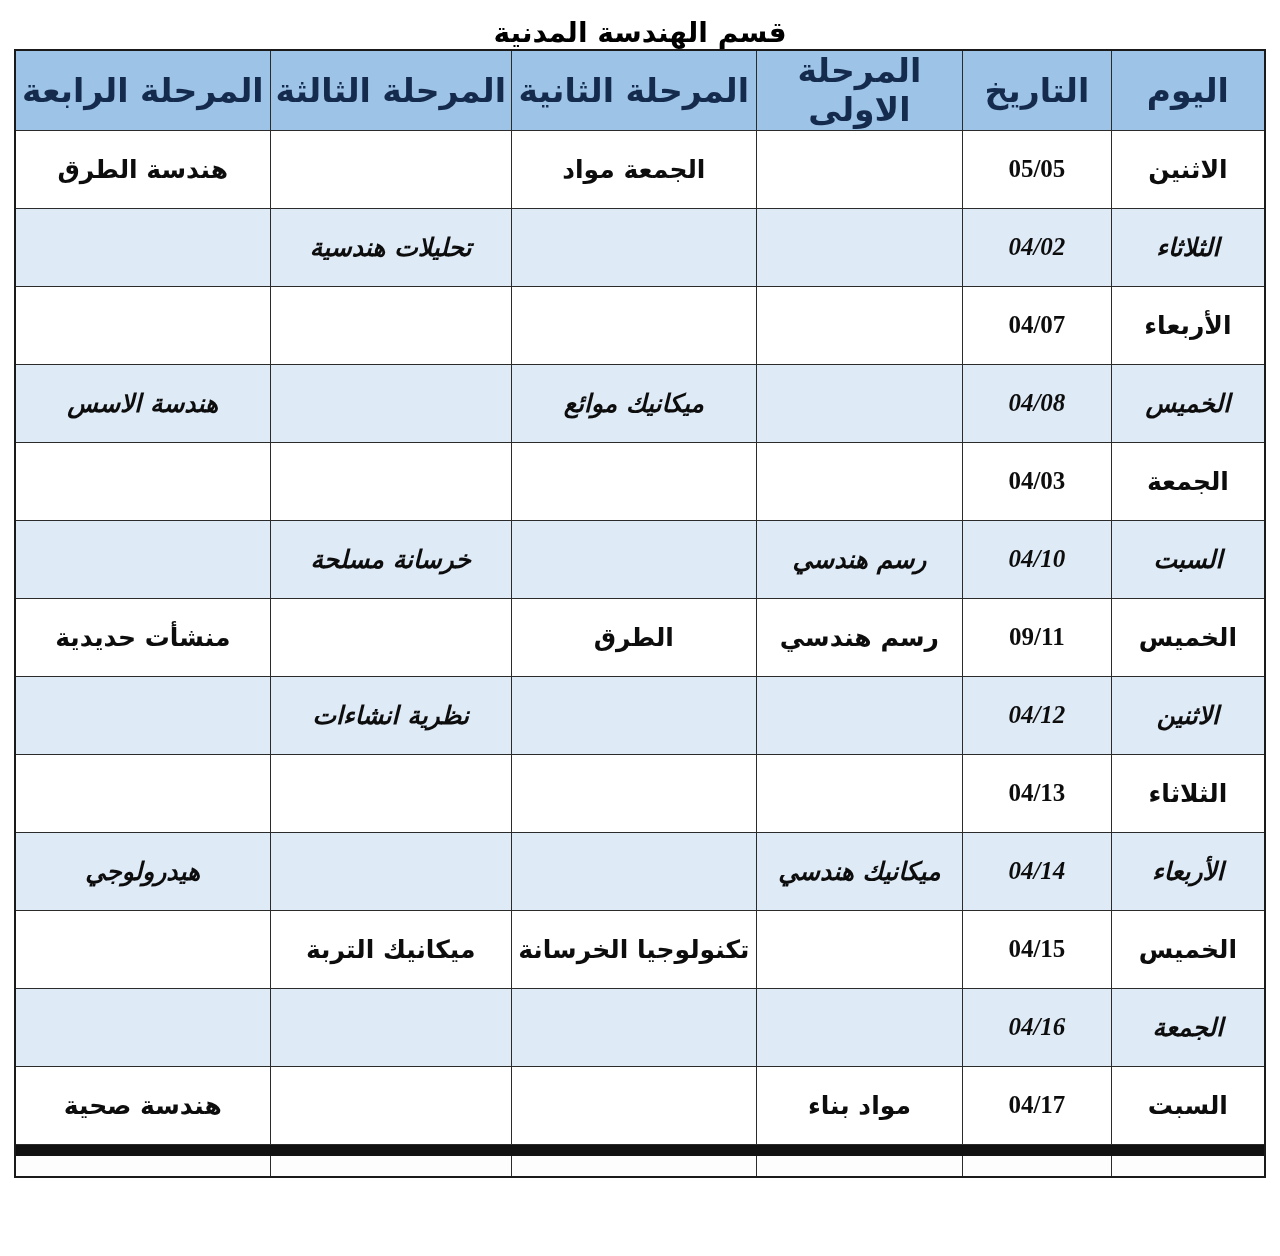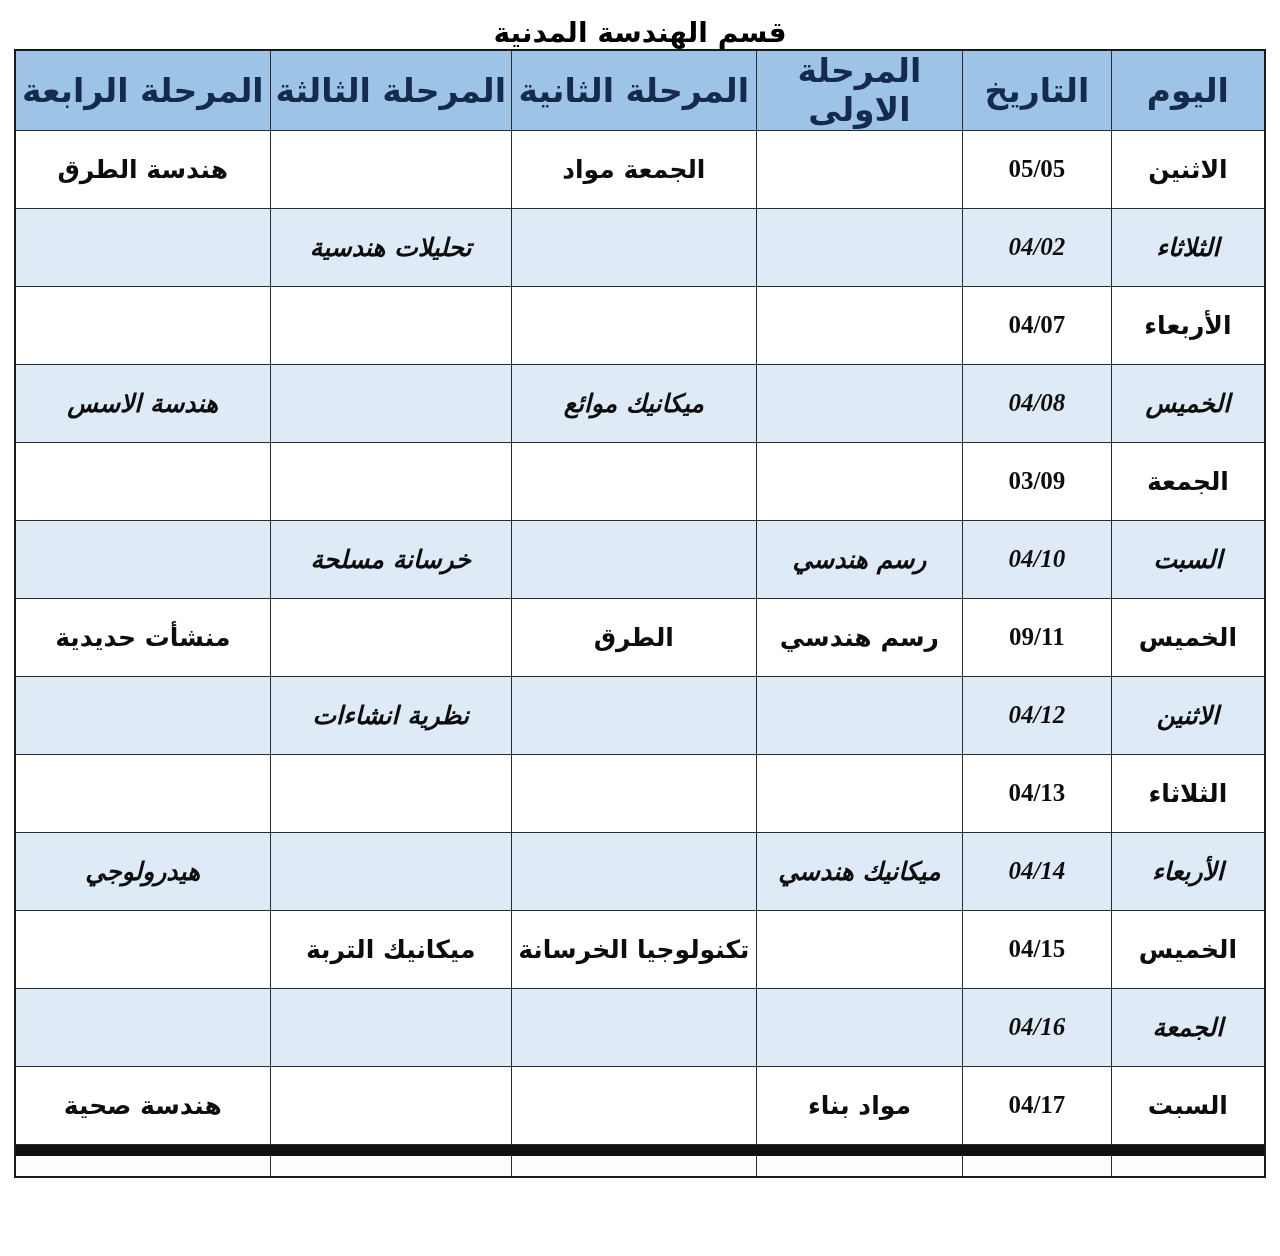--- a/index.html
+++ b/index.html
@@ -105,21 +105,21 @@
         <tr class="alt">
           <td class="day-cell">الخميس</td>
           <td class="date-cell"><span dir="ltr">04/08</span></td>
           <td class="stage1-cell"></td>
           <td class="stage2-cell">ميكانيك موائع</td>
           <td class="stage3-cell"></td>
           <td class="stage4-cell">هندسة الاسس</td>
         </tr>
         <tr>
           <td class="day-cell">الجمعة</td>
-          <td class="date-cell"><span dir="ltr">03/09</span></td>
+          <td class="date-cell"><span dir="ltr">04/03</span></td>
           <td class="stage1-cell"></td>
           <td class="stage2-cell"></td>
           <td class="stage3-cell"></td>
           <td class="stage4-cell"></td>
         </tr>
         <tr class="alt">
           <td class="day-cell">السبت</td>
           <td class="date-cell"><span dir="ltr">04/10</span></td>
           <td class="stage1-cell">رسم هندسي</td>
           <td class="stage2-cell"></td>

